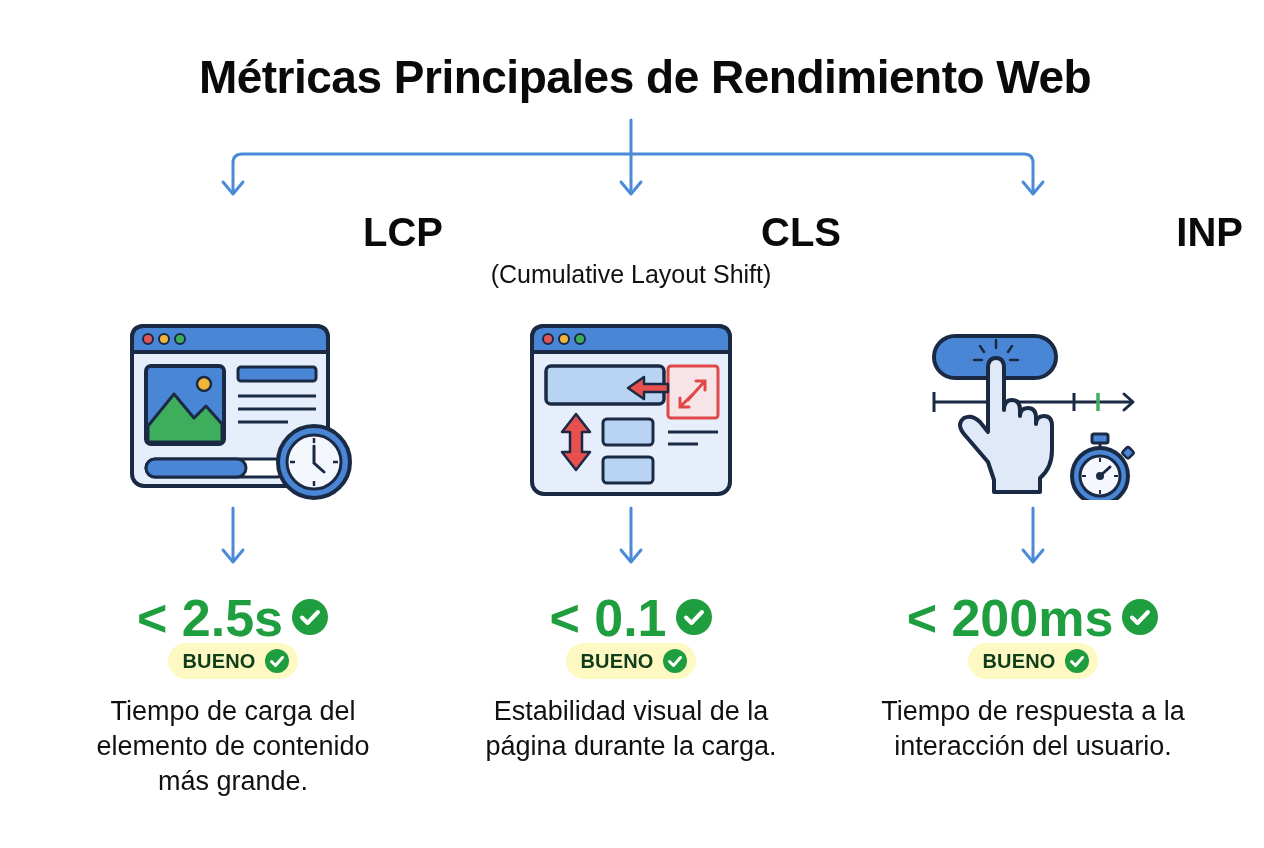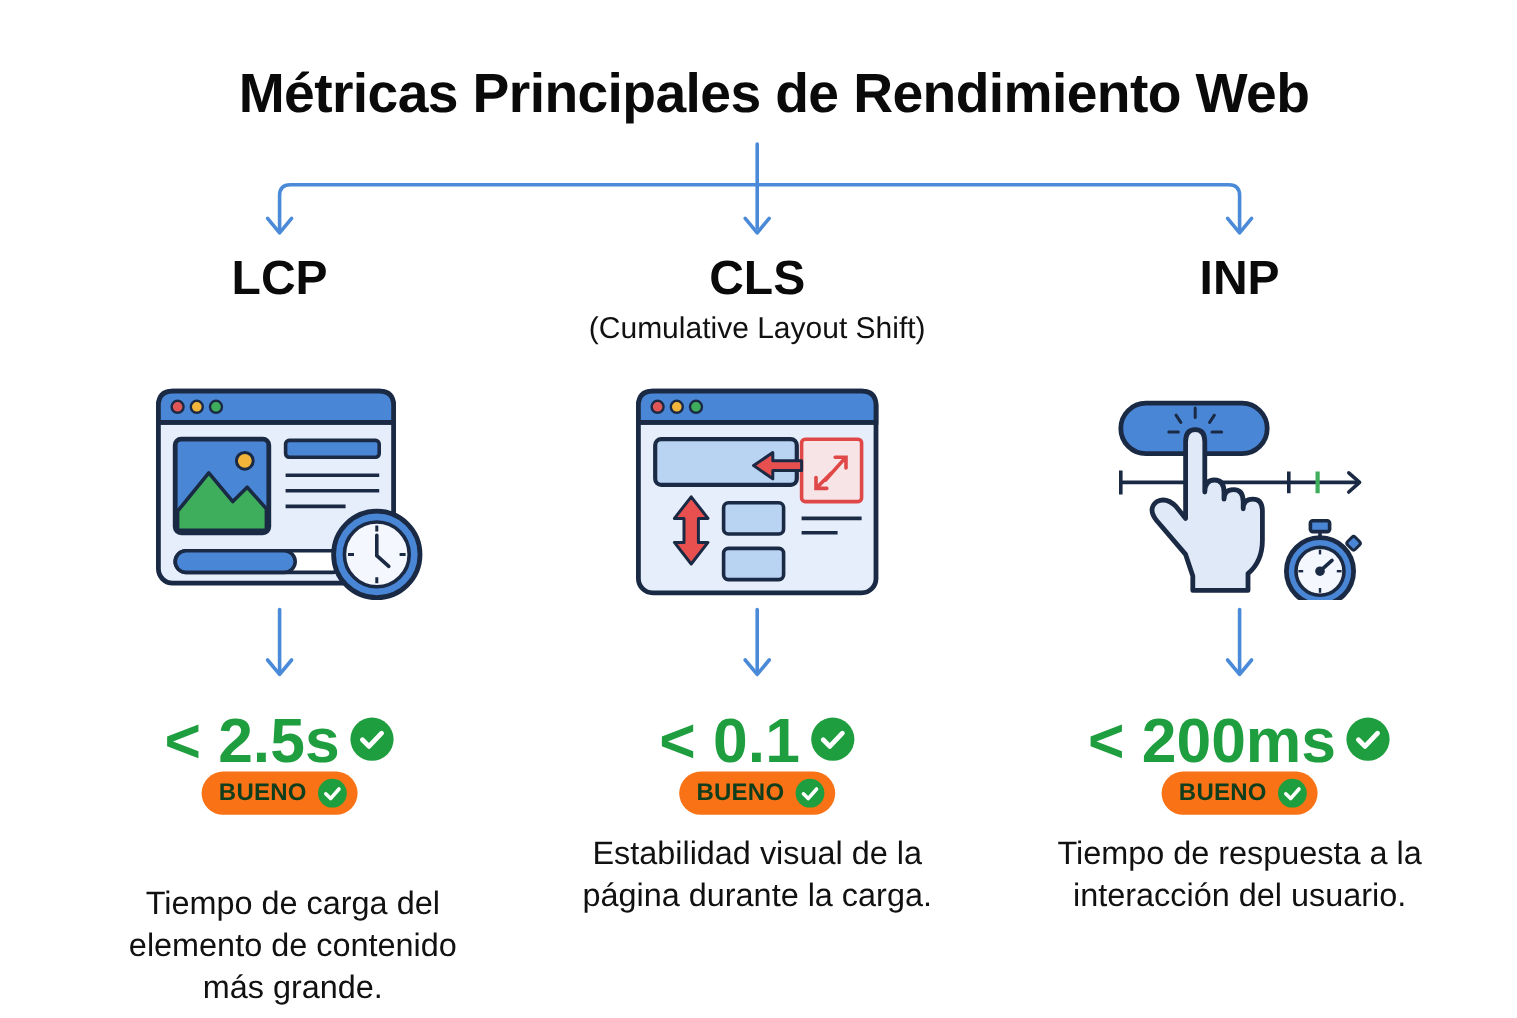--- a/index.html
+++ b/index.html
@@ -1,26 +1,26 @@
 <!DOCTYPE html>
 <html><head>
 <meta charset="utf-8">
 <style>
   html, body { margin:0; padding:0; background:#ffffff; }
   body { width:1264px; height:848px; position:relative; overflow:hidden; font-family:"Liberation Sans", "DejaVu Sans", sans-serif; color:#111; }
   .title { position:absolute; left:0; top:50px; width:1264px; text-align:center; font-size:46px; font-weight:bold; letter-spacing:-0.5px; color:#0a0a0a;margin-left:13px; }
   svg.connectors { position:absolute; left:0; top:0; }
   .col { position:absolute; top:208px; width:420px; text-align:center; }
-  .col .abbr { font-size:40px; font-weight:bold; line-height:48px; color:#0a0a0a; }
+  .col .abbr { font-size:40px; font-weight:bold; line-height:48px; color:#0a0a0a;text-align:right; }
   .col .full { font-size:25px; line-height:32px; color:#111; margin-top:2px; }
   .icon { position:absolute; }
   .value { position:absolute; width:420px; text-align:center; top:588px; font-size:52px; font-weight:bold; color:#1e9e3e; line-height:60px; white-space:nowrap; }
   .value .check { display:inline-block; vertical-align:middle; margin-left:8px; position:relative; top:-5px; }
   .badge-wrap { position:absolute; width:420px; text-align:center; top:643px; }
-  .badge { display:inline-flex; align-items:center; gap:8px; background:#f97316; border-radius:18px; padding:4px 8px 4px 14px; height:28px; }
+  .badge { display:inline-flex; align-items:center; gap:8px; background:#fef9c3; border-radius:18px; padding:4px 8px 4px 14px; height:28px; }
   .badge .lbl { font-size:20px; font-weight:bold; color:#103d1c; letter-spacing:0.2px; }
   .desc { position:absolute; width:420px; text-align:center; top:694px; font-size:27px; line-height:35px; color:#111; }
 </style>
 </head>
 <body>
 
 <div class="title">Métricas Principales de Rendimiento Web</div>
 
 <svg class="connectors" width="1264" height="848">
   <g fill="none" stroke="#4a8ad8" stroke-width="3" stroke-linecap="round" stroke-linejoin="round">
@@ -77,21 +77,21 @@
 </div>
 <div class="badge-wrap" style="left:23px;">
   <span class="badge">
     <span class="lbl">BUENO</span>
     <svg width="26" height="26" viewBox="0 0 26 26">
         <circle cx="13" cy="13" r="12" fill="#1e9e3e"></circle>
         <path d="M7.5 13.5 L11.5 17.5 L18.5 9.5" fill="none" stroke="#fff" stroke-width="3" stroke-linecap="round" stroke-linejoin="round"></path>
       </svg>
   </span>
 </div>
-<div class="desc" style="left:34px;margin-top:42px;">
+<div class="desc" style="left:23px;">
   <div>Tiempo de carga del</div>
   <div>elemento de contenido</div>
   <div>más grande.</div>
 </div>
 
 <div class="col" style="left:421px;">
   <div class="abbr">CLS</div>
   <div class="full">(Cumulative Layout Shift)</div>
 </div>
 

